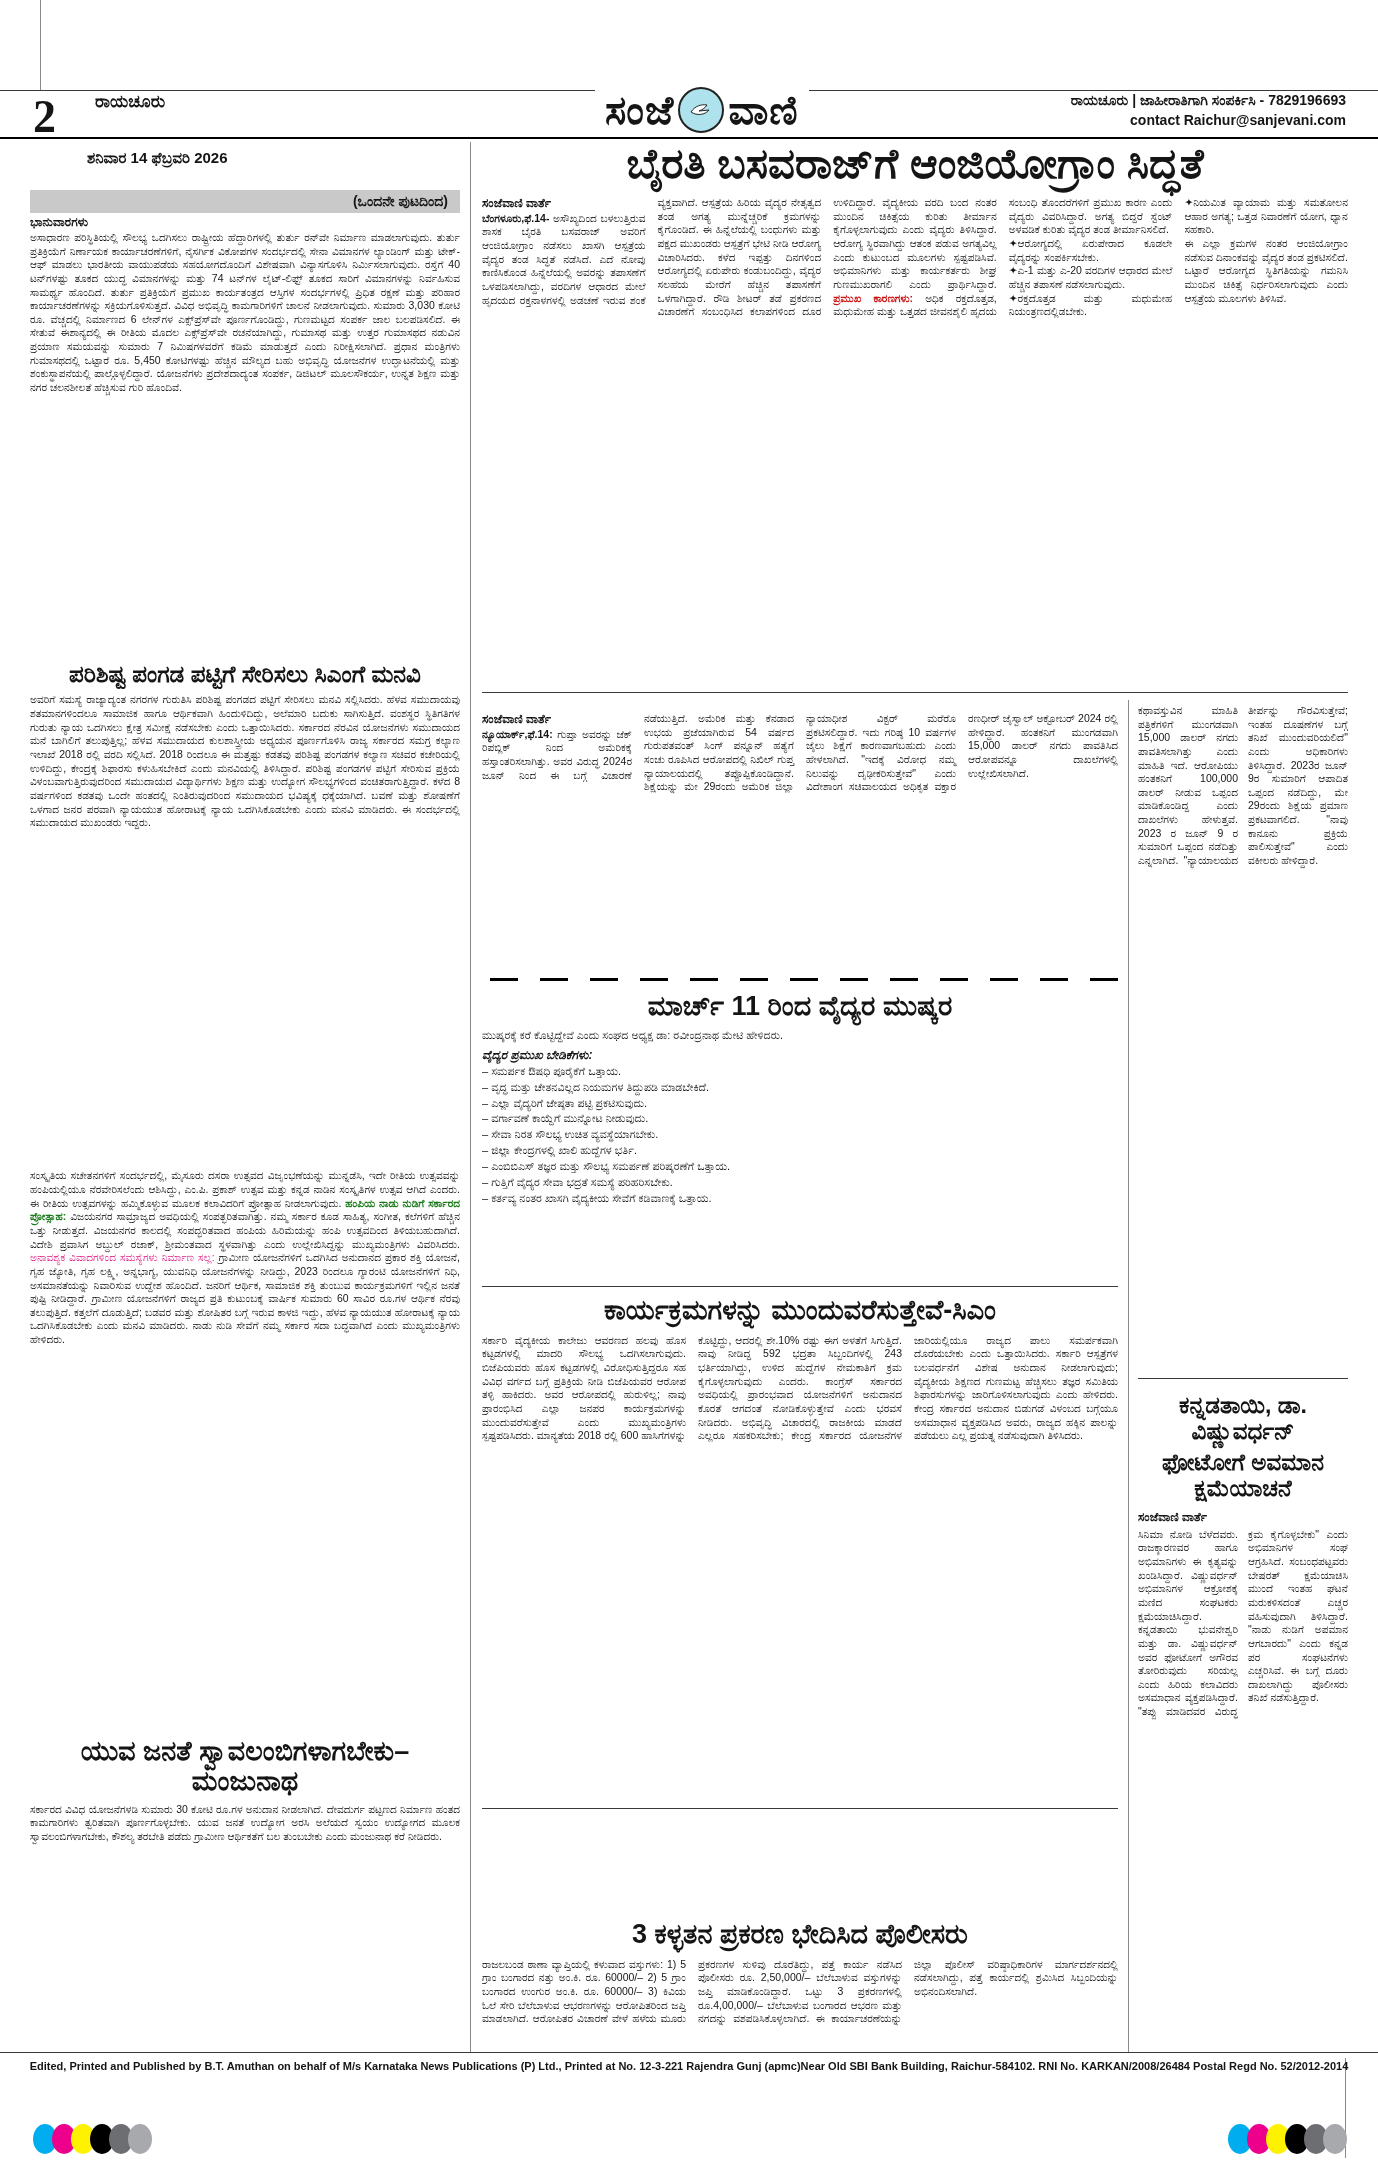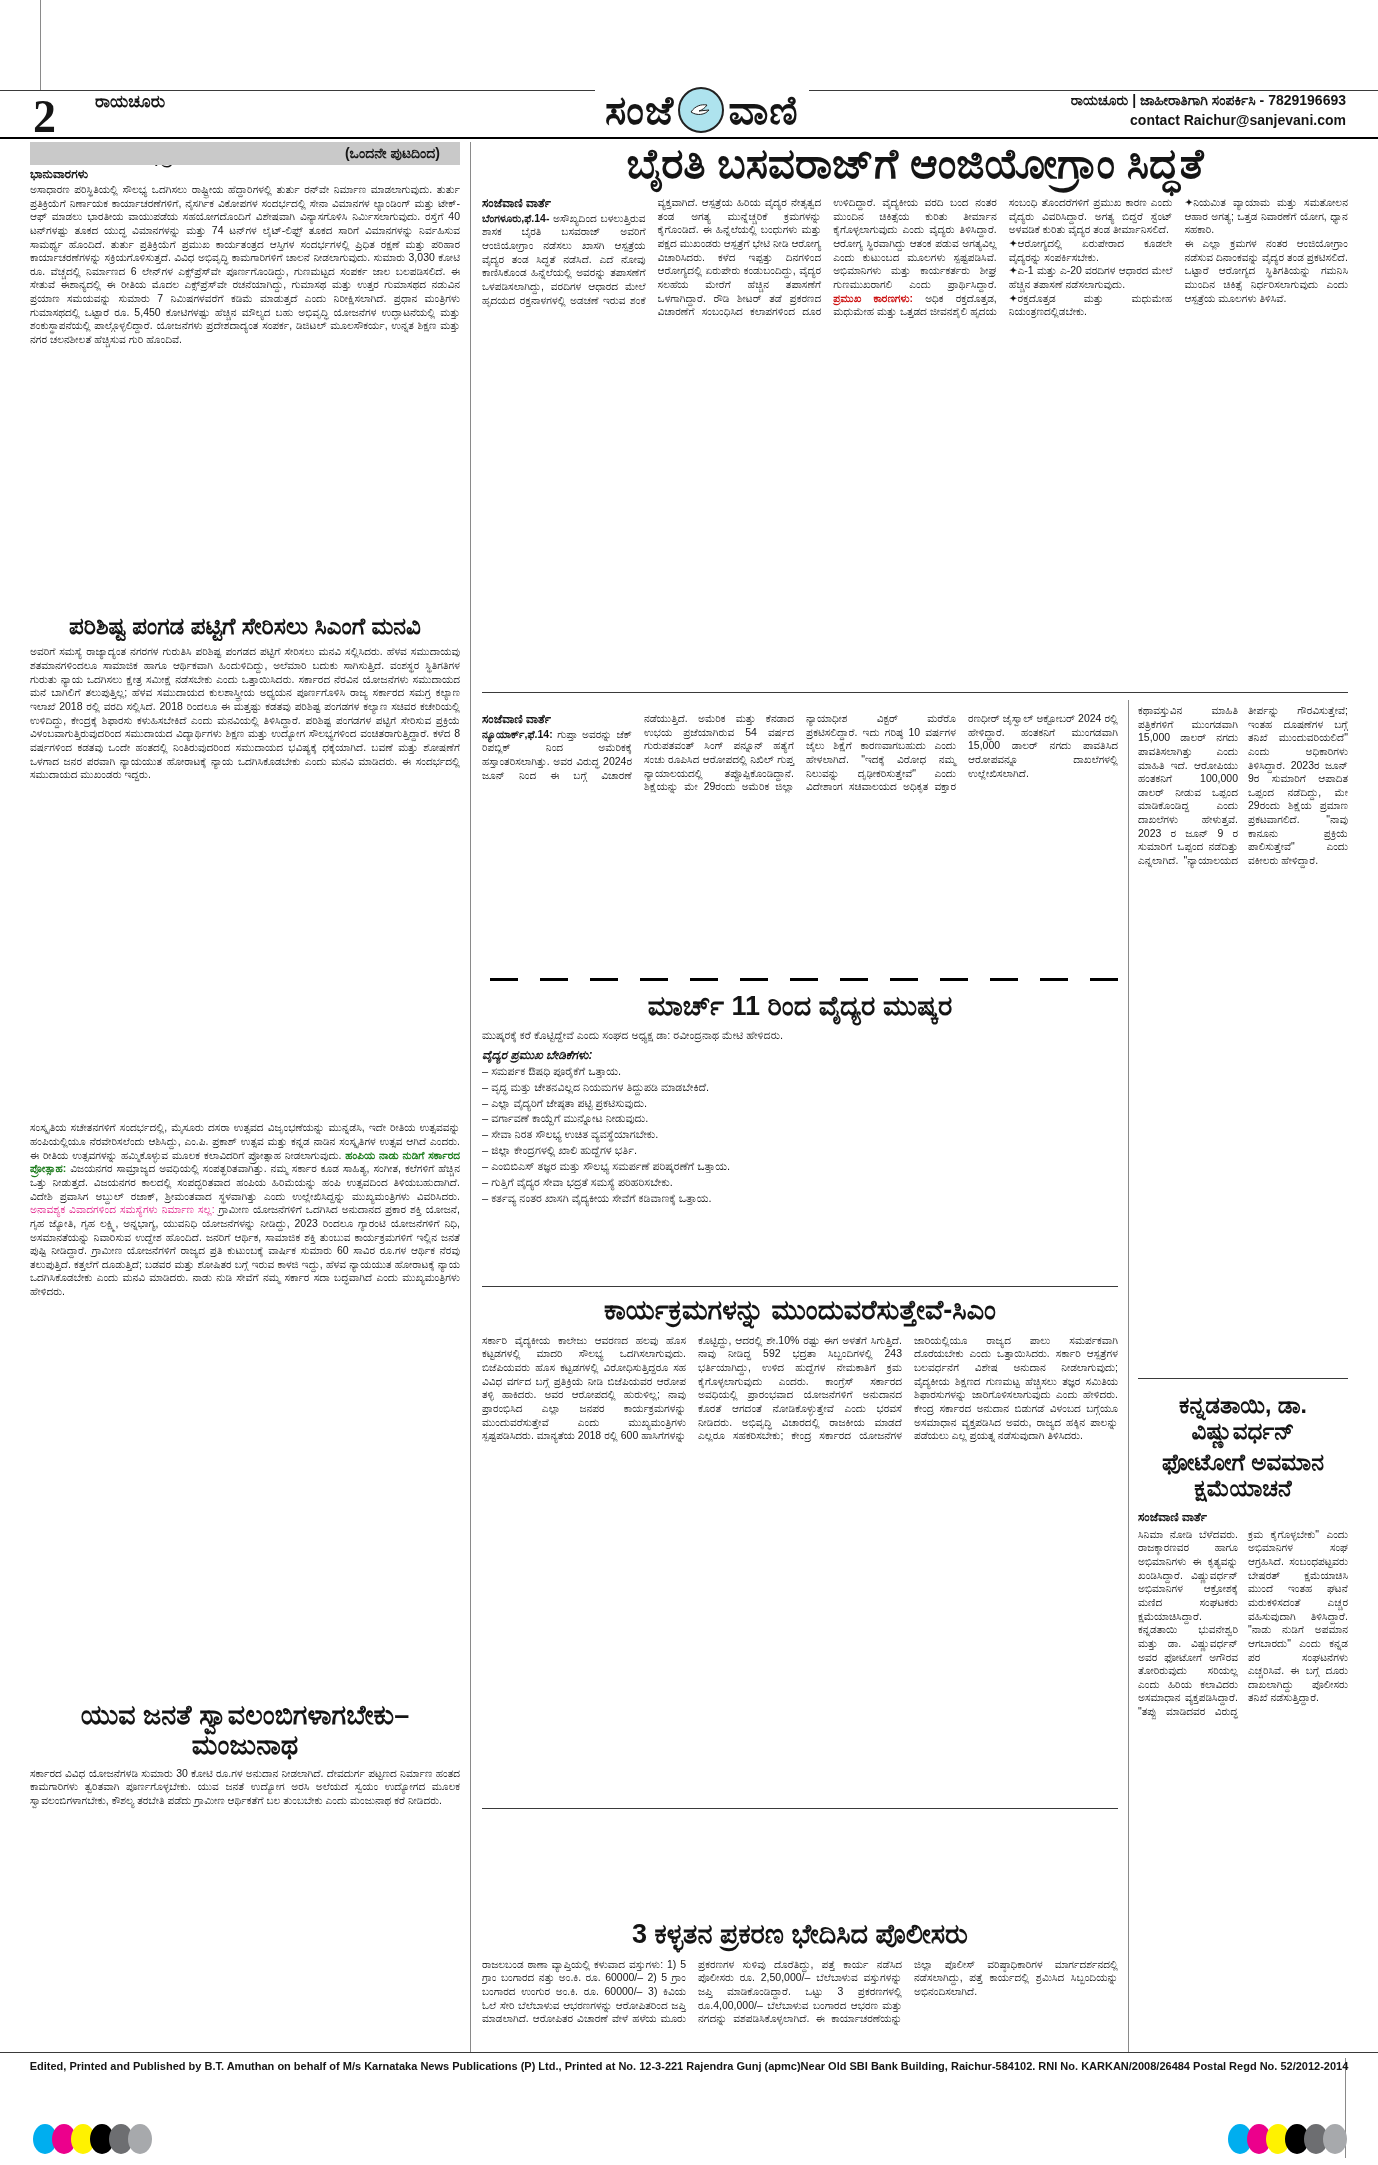--- a/index.html
+++ b/index.html
@@ -12,21 +12,21 @@
   .rule-h.bold{height:2px;background:#000;}
   .rule-v{position:absolute;background:#8a8a8a;width:1px;}
   .dashed{position:absolute;height:3px;background:repeating-linear-gradient(90deg,#000 0 28px,transparent 28px 50px);}
   .pagenum{font-size:46px;font-weight:bold;font-family:"Liberation Serif","DejaVu Serif",serif;line-height:1;}
   .city{font-size:17px;font-weight:bold;}
   .pdate{font-size:15px;font-weight:bold;}
   .logo{font-size:40px;font-weight:bold;letter-spacing:1px;font-family:"DejaVu Serif","Liberation Serif",serif;display:flex;align-items:center;gap:4px;}
   .logo .bird{width:42px;height:42px;border-radius:50%;background:#aee3ee;border:2px solid #222;display:flex;align-items:center;justify-content:center;}
   .contact1{font-size:14px;font-weight:bold;text-align:right;}
   .contact2{font-size:14px;font-weight:bold;text-align:right;}
-  .tagbar{background:#c9c9c9;text-align:right;font-size:14px;font-weight:bold;padding:3px 20px;}
+  .tagbar{background:#c9c9c9;text-align:right;font-size:14px;font-weight:bold;padding:3px 12px;margin-top:48px;}
   .headline-xl{font-size:42px;font-weight:bold;text-align:center;line-height:1.05;}
   .headline-lg{font-size:36px;font-weight:bold;text-align:center;line-height:1.05;}
   .headline-md{font-size:27px;font-weight:bold;text-align:center;line-height:1.1;}
   .headline-sm{font-size:23px;font-weight:bold;text-align:center;line-height:1.15;}
   .body-text{font-size:10.5px;line-height:1.3;text-align:justify;overflow:hidden;word-break:break-word;}
   .cols-2{column-count:2;column-gap:10px;}
   .cols-3{column-count:3;column-gap:12px;}
   .cols-4{column-count:4;column-gap:12px;}
   .cols-5{column-count:5;column-gap:12px;}
   .src{font-weight:bold;font-size:12px;}
@@ -80,21 +80,21 @@
   <div class="body-text" style="height:470px;margin-top:6px;">ಅವರಿಗೆ ಸಮಸ್ಯೆ ರಾಜ್ಯಾದ್ಯಂತ ನಗರಗಳ ಗುರುತಿಸಿ ಪರಿಶಿಷ್ಟ ಪಂಗಡದ ಪಟ್ಟಿಗೆ ಸೇರಿಸಲು ಮನವಿ ಸಲ್ಲಿಸಿದರು. ಹೆಳವ ಸಮುದಾಯವು ಶತಮಾನಗಳಿಂದಲೂ ಸಾಮಾಜಿಕ ಹಾಗೂ ಆರ್ಥಿಕವಾಗಿ ಹಿಂದುಳಿದಿದ್ದು, ಅಲೆಮಾರಿ ಬದುಕು ಸಾಗಿಸುತ್ತಿದೆ. ವಂಶಸ್ಥರ ಸ್ಥಿತಿಗತಿಗಳ ಗುರುತು ನ್ಯಾಯ ಒದಗಿಸಲು ಕ್ಷೇತ್ರ ಸಮೀಕ್ಷೆ ನಡೆಸಬೇಕು ಎಂದು ಒತ್ತಾಯಿಸಿದರು. ಸರ್ಕಾರದ ನೆರವಿನ ಯೋಜನೆಗಳು ಸಮುದಾಯದ ಮನೆ ಬಾಗಿಲಿಗೆ ತಲುಪುತ್ತಿಲ್ಲ; ಹೆಳವ ಸಮುದಾಯದ ಕುಲಶಾಸ್ತ್ರೀಯ ಅಧ್ಯಯನ ಪೂರ್ಣಗೊಳಿಸಿ ರಾಜ್ಯ ಸರ್ಕಾರದ ಸಮಗ್ರ ಕಲ್ಯಾಣ ಇಲಾಖೆ 2018 ರಲ್ಲಿ ವರದಿ ಸಲ್ಲಿಸಿದೆ. 2018 ರಿಂದಲೂ ಈ ಮತ್ತಷ್ಟು ಕಡತವು ಪರಿಶಿಷ್ಟ ಪಂಗಡಗಳ ಕಲ್ಯಾಣ ಸಚಿವರ ಕಚೇರಿಯಲ್ಲಿ ಉಳಿದಿದ್ದು, ಕೇಂದ್ರಕ್ಕೆ ಶಿಫಾರಸು ಕಳುಹಿಸಬೇಕಿದೆ ಎಂದು ಮನವಿಯಲ್ಲಿ ತಿಳಿಸಿದ್ದಾರೆ. ಪರಿಶಿಷ್ಟ ಪಂಗಡಗಳ ಪಟ್ಟಿಗೆ ಸೇರಿಸುವ ಪ್ರಕ್ರಿಯೆ ವಿಳಂಬವಾಗುತ್ತಿರುವುದರಿಂದ ಸಮುದಾಯದ ವಿದ್ಯಾರ್ಥಿಗಳು ಶಿಕ್ಷಣ ಮತ್ತು ಉದ್ಯೋಗ ಸೌಲಭ್ಯಗಳಿಂದ ವಂಚಿತರಾಗುತ್ತಿದ್ದಾರೆ. ಕಳೆದ 8 ವರ್ಷಗಳಿಂದ ಕಡತವು ಒಂದೇ ಹಂತದಲ್ಲಿ ನಿಂತಿರುವುದರಿಂದ ಸಮುದಾಯದ ಭವಿಷ್ಯಕ್ಕೆ ಧಕ್ಕೆಯಾಗಿದೆ. ಬವಣೆ ಮತ್ತು ಶೋಷಣೆಗೆ ಒಳಗಾದ ಜನರ ಪರವಾಗಿ ನ್ಯಾಯಯುತ ಹೋರಾಟಕ್ಕೆ ನ್ಯಾಯ ಒದಗಿಸಿಕೊಡಬೇಕು ಎಂದು ಮನವಿ ಮಾಡಿದರು. ಈ ಸಂದರ್ಭದಲ್ಲಿ ಸಮುದಾಯದ ಮುಖಂಡರು ಇದ್ದರು.</div>
 
   <div class="body-text" style="height:560px;margin-top:6px;">
     <span>ಸಂಸ್ಕೃತಿಯ ಸಚೇತನಗಳಿಗೆ ಸಂದರ್ಭದಲ್ಲಿ, ಮೈಸೂರು ದಸರಾ ಉತ್ಸವದ ವಿಜೃಂಭಣೆಯನ್ನು ಮುನ್ನಡೆಸಿ, ಇದೇ ರೀತಿಯ ಉತ್ಸವವನ್ನು ಹಂಪಿಯಲ್ಲಿಯೂ ನೆರವೇರಿಸಲೆಂದು ಆಶಿಸಿದ್ದು, ಎಂ.ಪಿ. ಪ್ರಕಾಶ್ ಉತ್ಸವ ಮತ್ತು ಕನ್ನಡ ನಾಡಿನ ಸಂಸ್ಕೃತಿಗಳ ಉತ್ಸವ ಆಗಿದೆ ಎಂದರು. ಈ ರೀತಿಯ ಉತ್ಸವಗಳನ್ನು ಹಮ್ಮಿಕೊಳ್ಳುವ ಮೂಲಕ ಕಲಾವಿದರಿಗೆ ಪ್ರೋತ್ಸಾಹ ನೀಡಲಾಗುವುದು.</span>
     <span class="green">ಹಂಪಿಯ ನಾಡು ನುಡಿಗೆ ಸರ್ಕಾರದ ಪ್ರೋತ್ಸಾಹ:</span>
     <span>ವಿಜಯನಗರ ಸಾಮ್ರಾಜ್ಯದ ಅವಧಿಯಲ್ಲಿ ಸಂಪತ್ಭರಿತವಾಗಿತ್ತು. ನಮ್ಮ ಸರ್ಕಾರ ಕೂಡ ಸಾಹಿತ್ಯ, ಸಂಗೀತ, ಕಲೆಗಳಿಗೆ ಹೆಚ್ಚಿನ ಒತ್ತು ನೀಡುತ್ತದೆ. ವಿಜಯನಗರ ಕಾಲದಲ್ಲಿ ಸಂಪದ್ಭರಿತವಾದ ಹಂಪಿಯ ಹಿರಿಮೆಯನ್ನು ಹಂಪಿ ಉತ್ಸವದಿಂದ ತಿಳಿಯಬಹುದಾಗಿದೆ. ವಿದೇಶಿ ಪ್ರವಾಸಿಗ ಅಬ್ದುಲ್ ರಜಾಕ್, ಶ್ರೀಮಂತವಾದ ಸ್ಥಳವಾಗಿತ್ತು ಎಂದು ಉಲ್ಲೇಖಿಸಿದ್ದನ್ನು ಮುಖ್ಯಮಂತ್ರಿಗಳು ವಿವರಿಸಿದರು.</span>
     <span class="magenta">ಅನಾವಶ್ಯಕ ವಿವಾದಗಳಿಂದ ಸಮಸ್ಯೆಗಳು ನಿರ್ಮಾಣ ಸಲ್ಲ:</span>
     <span>ಗ್ರಾಮೀಣ ಯೋಜನೆಗಳಿಗೆ ಒದಗಿಸಿದ ಅನುದಾನದ ಪ್ರಕಾರ ಶಕ್ತಿ ಯೋಜನೆ, ಗೃಹ ಜ್ಯೋತಿ, ಗೃಹ ಲಕ್ಷ್ಮಿ, ಅನ್ನಭಾಗ್ಯ, ಯುವನಿಧಿ ಯೋಜನೆಗಳನ್ನು ನೀಡಿದ್ದು, 2023 ರಿಂದಲೂ ಗ್ಯಾರಂಟಿ ಯೋಜನೆಗಳಿಗೆ ನಿಧಿ, ಅಸಮಾನತೆಯನ್ನು ನಿವಾರಿಸುವ ಉದ್ದೇಶ ಹೊಂದಿದೆ. ಜನರಿಗೆ ಆರ್ಥಿಕ, ಸಾಮಾಜಿಕ ಶಕ್ತಿ ತುಂಬುವ ಕಾರ್ಯಕ್ರಮಗಳಿಗೆ ಇಲ್ಲಿನ ಜನತೆ ಪುಷ್ಟಿ ನೀಡಿದ್ದಾರೆ. ಗ್ರಾಮೀಣ ಯೋಜನೆಗಳಿಗೆ ರಾಜ್ಯದ ಪ್ರತಿ ಕುಟುಂಬಕ್ಕೆ ವಾರ್ಷಿಕ ಸುಮಾರು 60 ಸಾವಿರ ರೂ.ಗಳ ಆರ್ಥಿಕ ನೆರವು ತಲುಪುತ್ತಿದೆ. ಕತ್ತಲೆಗೆ ದೂಡುತ್ತಿದೆ; ಬಡವರ ಮತ್ತು ಶೋಷಿತರ ಬಗ್ಗೆ ಇರುವ ಕಾಳಜಿ ಇದ್ದು, ಹೆಳವ ನ್ಯಾಯಯುತ ಹೋರಾಟಕ್ಕೆ ನ್ಯಾಯ ಒದಗಿಸಿಕೊಡಬೇಕು ಎಂದು ಮನವಿ ಮಾಡಿದರು. ನಾಡು ನುಡಿ ಸೇವೆಗೆ ನಮ್ಮ ಸರ್ಕಾರ ಸದಾ ಬದ್ಧವಾಗಿದೆ ಎಂದು ಮುಖ್ಯಮಂತ್ರಿಗಳು ಹೇಳಿದರು.</span>
   </div>
 
-  <div class="headline-md" style="margin-top:20px;">ಯುವ ಜನತೆ ಸ್ವಾವಲಂಬಿಗಳಾಗಬೇಕು–ಮಂಜುನಾಥ</div>
+  <div class="headline-md" style="margin-top:8px;">ಯುವ ಜನತೆ ಸ್ವಾವಲಂಬಿಗಳಾಗಬೇಕು–ಮಂಜುನಾಥ</div>
   <div class="body-text" style="height:118px;margin-top:6px;">ಸರ್ಕಾರದ ವಿವಿಧ ಯೋಜನೆಗಳಡಿ ಸುಮಾರು 30 ಕೋಟಿ ರೂ.ಗಳ ಅನುದಾನ ನೀಡಲಾಗಿದೆ. ದೇವದುರ್ಗ ಪಟ್ಟಣದ ನಿರ್ಮಾಣ ಹಂತದ ಕಾಮಗಾರಿಗಳು ತ್ವರಿತವಾಗಿ ಪೂರ್ಣಗೊಳ್ಳಬೇಕು. ಯುವ ಜನತೆ ಉದ್ಯೋಗ ಅರಸಿ ಅಲೆಯದೆ ಸ್ವಯಂ ಉದ್ಯೋಗದ ಮೂಲಕ ಸ್ವಾವಲಂಬಿಗಳಾಗಬೇಕು, ಕೌಶಲ್ಯ ತರಬೇತಿ ಪಡೆದು ಗ್ರಾಮೀಣ ಆರ್ಥಿಕತೆಗೆ ಬಲ ತುಂಬಬೇಕು ಎಂದು ಮಂಜುನಾಥ ಕರೆ ನೀಡಿದರು.</div>
 </div>
 
 <div class="abs" style="left:482px;top:142px;width:866px;">
   <div class="headline-xl">ಬೈರತಿ ಬಸವರಾಜ್‌ಗೆ ಆಂಜಿಯೋಗ್ರಾಂ ಸಿದ್ಧತೆ</div>
   <div class="body-text cols-5" style="height:480px;margin-top:10px;">
     <span class="src">ಸಂಜೆವಾಣಿ ವಾರ್ತೆ</span><br>
     <span class="dl">ಬೆಂಗಳೂರು,ಫೆ.14-</span>
     <span>ಅಸೌಖ್ಯದಿಂದ ಬಳಲುತ್ತಿರುವ ಶಾಸಕ ಬೈರತಿ ಬಸವರಾಜ್ ಅವರಿಗೆ ಆಂಜಿಯೋಗ್ರಾಂ ನಡೆಸಲು ಖಾಸಗಿ ಆಸ್ಪತ್ರೆಯ ವೈದ್ಯರ ತಂಡ ಸಿದ್ಧತೆ ನಡೆಸಿದೆ. ಎದೆ ನೋವು ಕಾಣಿಸಿಕೊಂಡ ಹಿನ್ನೆಲೆಯಲ್ಲಿ ಅವರನ್ನು ತಪಾಸಣೆಗೆ ಒಳಪಡಿಸಲಾಗಿದ್ದು, ವರದಿಗಳ ಆಧಾರದ ಮೇಲೆ ಹೃದಯದ ರಕ್ತನಾಳಗಳಲ್ಲಿ ಅಡಚಣೆ ಇರುವ ಶಂಕೆ ವ್ಯಕ್ತವಾಗಿದೆ. ಆಸ್ಪತ್ರೆಯ ಹಿರಿಯ ವೈದ್ಯರ ನೇತೃತ್ವದ ತಂಡ ಅಗತ್ಯ ಮುನ್ನೆಚ್ಚರಿಕೆ ಕ್ರಮಗಳನ್ನು ಕೈಗೊಂಡಿದೆ. ಈ ಹಿನ್ನೆಲೆಯಲ್ಲಿ ಬಂಧುಗಳು ಮತ್ತು ಪಕ್ಷದ ಮುಖಂಡರು ಆಸ್ಪತ್ರೆಗೆ ಭೇಟಿ ನೀಡಿ ಆರೋಗ್ಯ ವಿಚಾರಿಸಿದರು. ಕಳೆದ ಇಪ್ಪತ್ತು ದಿನಗಳಿಂದ ಆರೋಗ್ಯದಲ್ಲಿ ಏರುಪೇರು ಕಂಡುಬಂದಿದ್ದು, ವೈದ್ಯರ ಸಲಹೆಯ ಮೇರೆಗೆ ಹೆಚ್ಚಿನ ತಪಾಸಣೆಗೆ ಒಳಗಾಗಿದ್ದಾರೆ. ರೌಡಿ ಶೀಟರ್ ತಡೆ ಪ್ರಕರಣದ ವಿಚಾರಣೆಗೆ ಸಂಬಂಧಿಸಿದ ಕಲಾಪಗಳಿಂದ ದೂರ ಉಳಿದಿದ್ದಾರೆ. ವೈದ್ಯಕೀಯ ವರದಿ ಬಂದ ನಂತರ ಮುಂದಿನ ಚಿಕಿತ್ಸೆಯ ಕುರಿತು ತೀರ್ಮಾನ ಕೈಗೊಳ್ಳಲಾಗುವುದು ಎಂದು ವೈದ್ಯರು ತಿಳಿಸಿದ್ದಾರೆ. ಆರೋಗ್ಯ ಸ್ಥಿರವಾಗಿದ್ದು ಆತಂಕ ಪಡುವ ಅಗತ್ಯವಿಲ್ಲ ಎಂದು ಕುಟುಂಬದ ಮೂಲಗಳು ಸ್ಪಷ್ಟಪಡಿಸಿವೆ. ಅಭಿಮಾನಿಗಳು ಮತ್ತು ಕಾರ್ಯಕರ್ತರು ಶೀಘ್ರ ಗುಣಮುಖರಾಗಲಿ ಎಂದು ಪ್ರಾರ್ಥಿಸಿದ್ದಾರೆ.</span>
     <span class="red">ಪ್ರಮುಖ ಕಾರಣಗಳು:</span>

